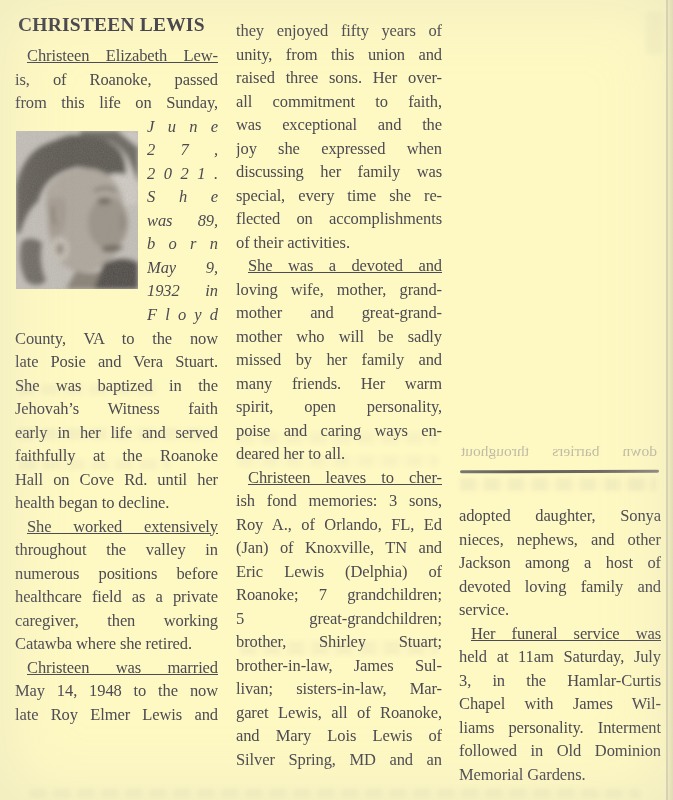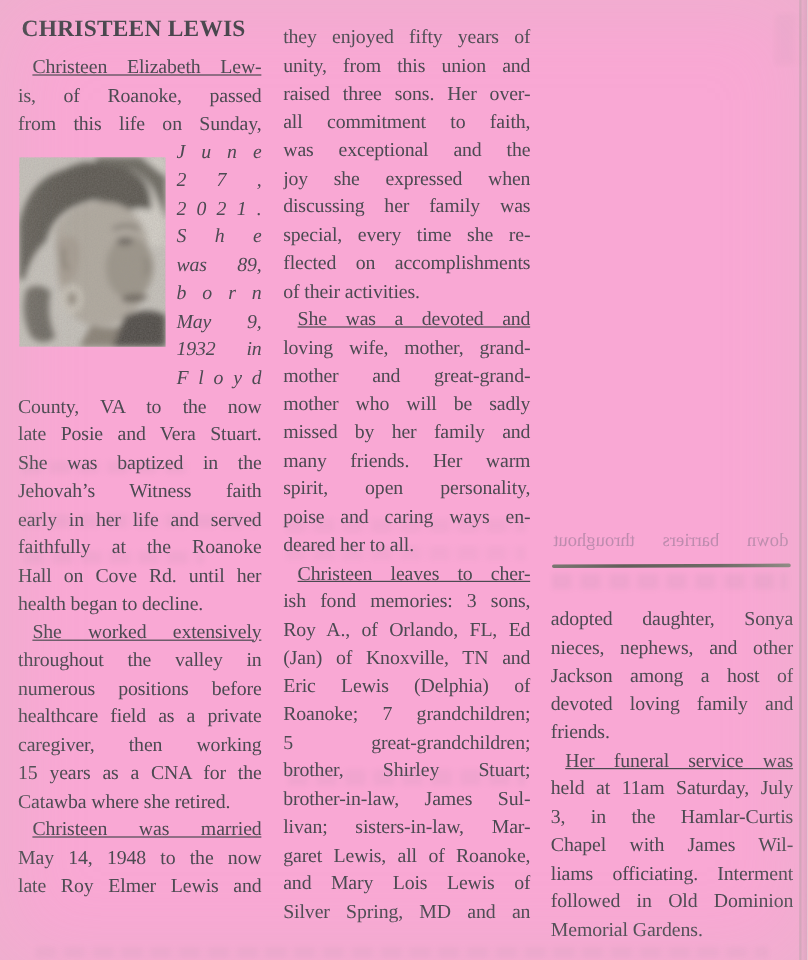--- a/index.html
+++ b/index.html
@@ -1,18 +1,18 @@
 <!DOCTYPE html>
 <html><head>
 <meta charset="utf-8">
 <style>
   html,body{margin:0;padding:0;background:#e9e7e2;}
   .page{
     position:relative;width:673px;height:800px;overflow:hidden;
-    background:#f9a8d4;
+    background:#fef9c3;
     font-family:"Liberation Serif", serif;
     color:#4c4a52;
   }
   .page::after{
     content:"";position:absolute;inset:0;pointer-events:none;
     box-shadow:inset 0 0 70px rgba(205,200,188,.30);
   }
   .col{position:absolute;}
   #col1{left:15px;top:12px;width:203px;}
   #col2{left:236px;top:19px;width:206px;}
@@ -132,21 +132,20 @@
         <div class="ln">Jehovah’s Witness faith</div>
         <div class="ln">early in her life and served</div>
         <div class="ln">faithfully at the Roanoke</div>
         <div class="ln">Hall on Cove Rd. until her</div>
         <div class="ln end">health began to decline.</div>
         <div class="ln ind">She worked extensively</div>
         <div class="ln">throughout the valley in</div>
         <div class="ln">numerous positions before</div>
         <div class="ln">healthcare field as a private</div>
         <div class="ln">caregiver, then working</div>
-        <div class="ln">15 years as a CNA for the</div>
         <div class="ln end">Catawba where she retired.</div>
         <div class="ln ind">Christeen was married</div>
         <div class="ln">May 14, 1948 to the now</div>
         <div class="ln">late Roy Elmer Lewis and</div>
       </div>
   </div>
 
   <div class="col" id="col2">
     <div>
         <div class="ln">they enjoyed fifty years of</div>
@@ -185,26 +184,26 @@
   </div>
 
   <div class="col" id="col3">
     <div class="bleed">down barriers throughout</div>
     <div class="rule"></div>
     <div class="lines">
         <div class="ln">adopted daughter, Sonya</div>
         <div class="ln">nieces, nephews, and other</div>
         <div class="ln">Jackson among a host of</div>
         <div class="ln">devoted loving family and</div>
-        <div class="ln end">friends.</div>
+        <div class="ln end">service.</div>
         <div class="ln ind">Her funeral service was</div>
         <div class="ln">held at 11am Saturday, July</div>
         <div class="ln">3, in the Hamlar-Curtis</div>
         <div class="ln">Chapel with James Wil-</div>
-        <div class="ln">liams officiating. Interment</div>
+        <div class="ln">liams personality. Interment</div>
         <div class="ln">followed in Old Dominion</div>
         <div class="ln end">Memorial Gardens.</div>
       </div>
   </div>
 
   <div class="smudge" id="sm1"></div>
   <div class="smudge" id="sm2"></div>
   <div class="smudge" id="sm3"></div>
   <div class="smudge" id="sm4"></div>
   <div class="smudge" id="sm5"></div>

